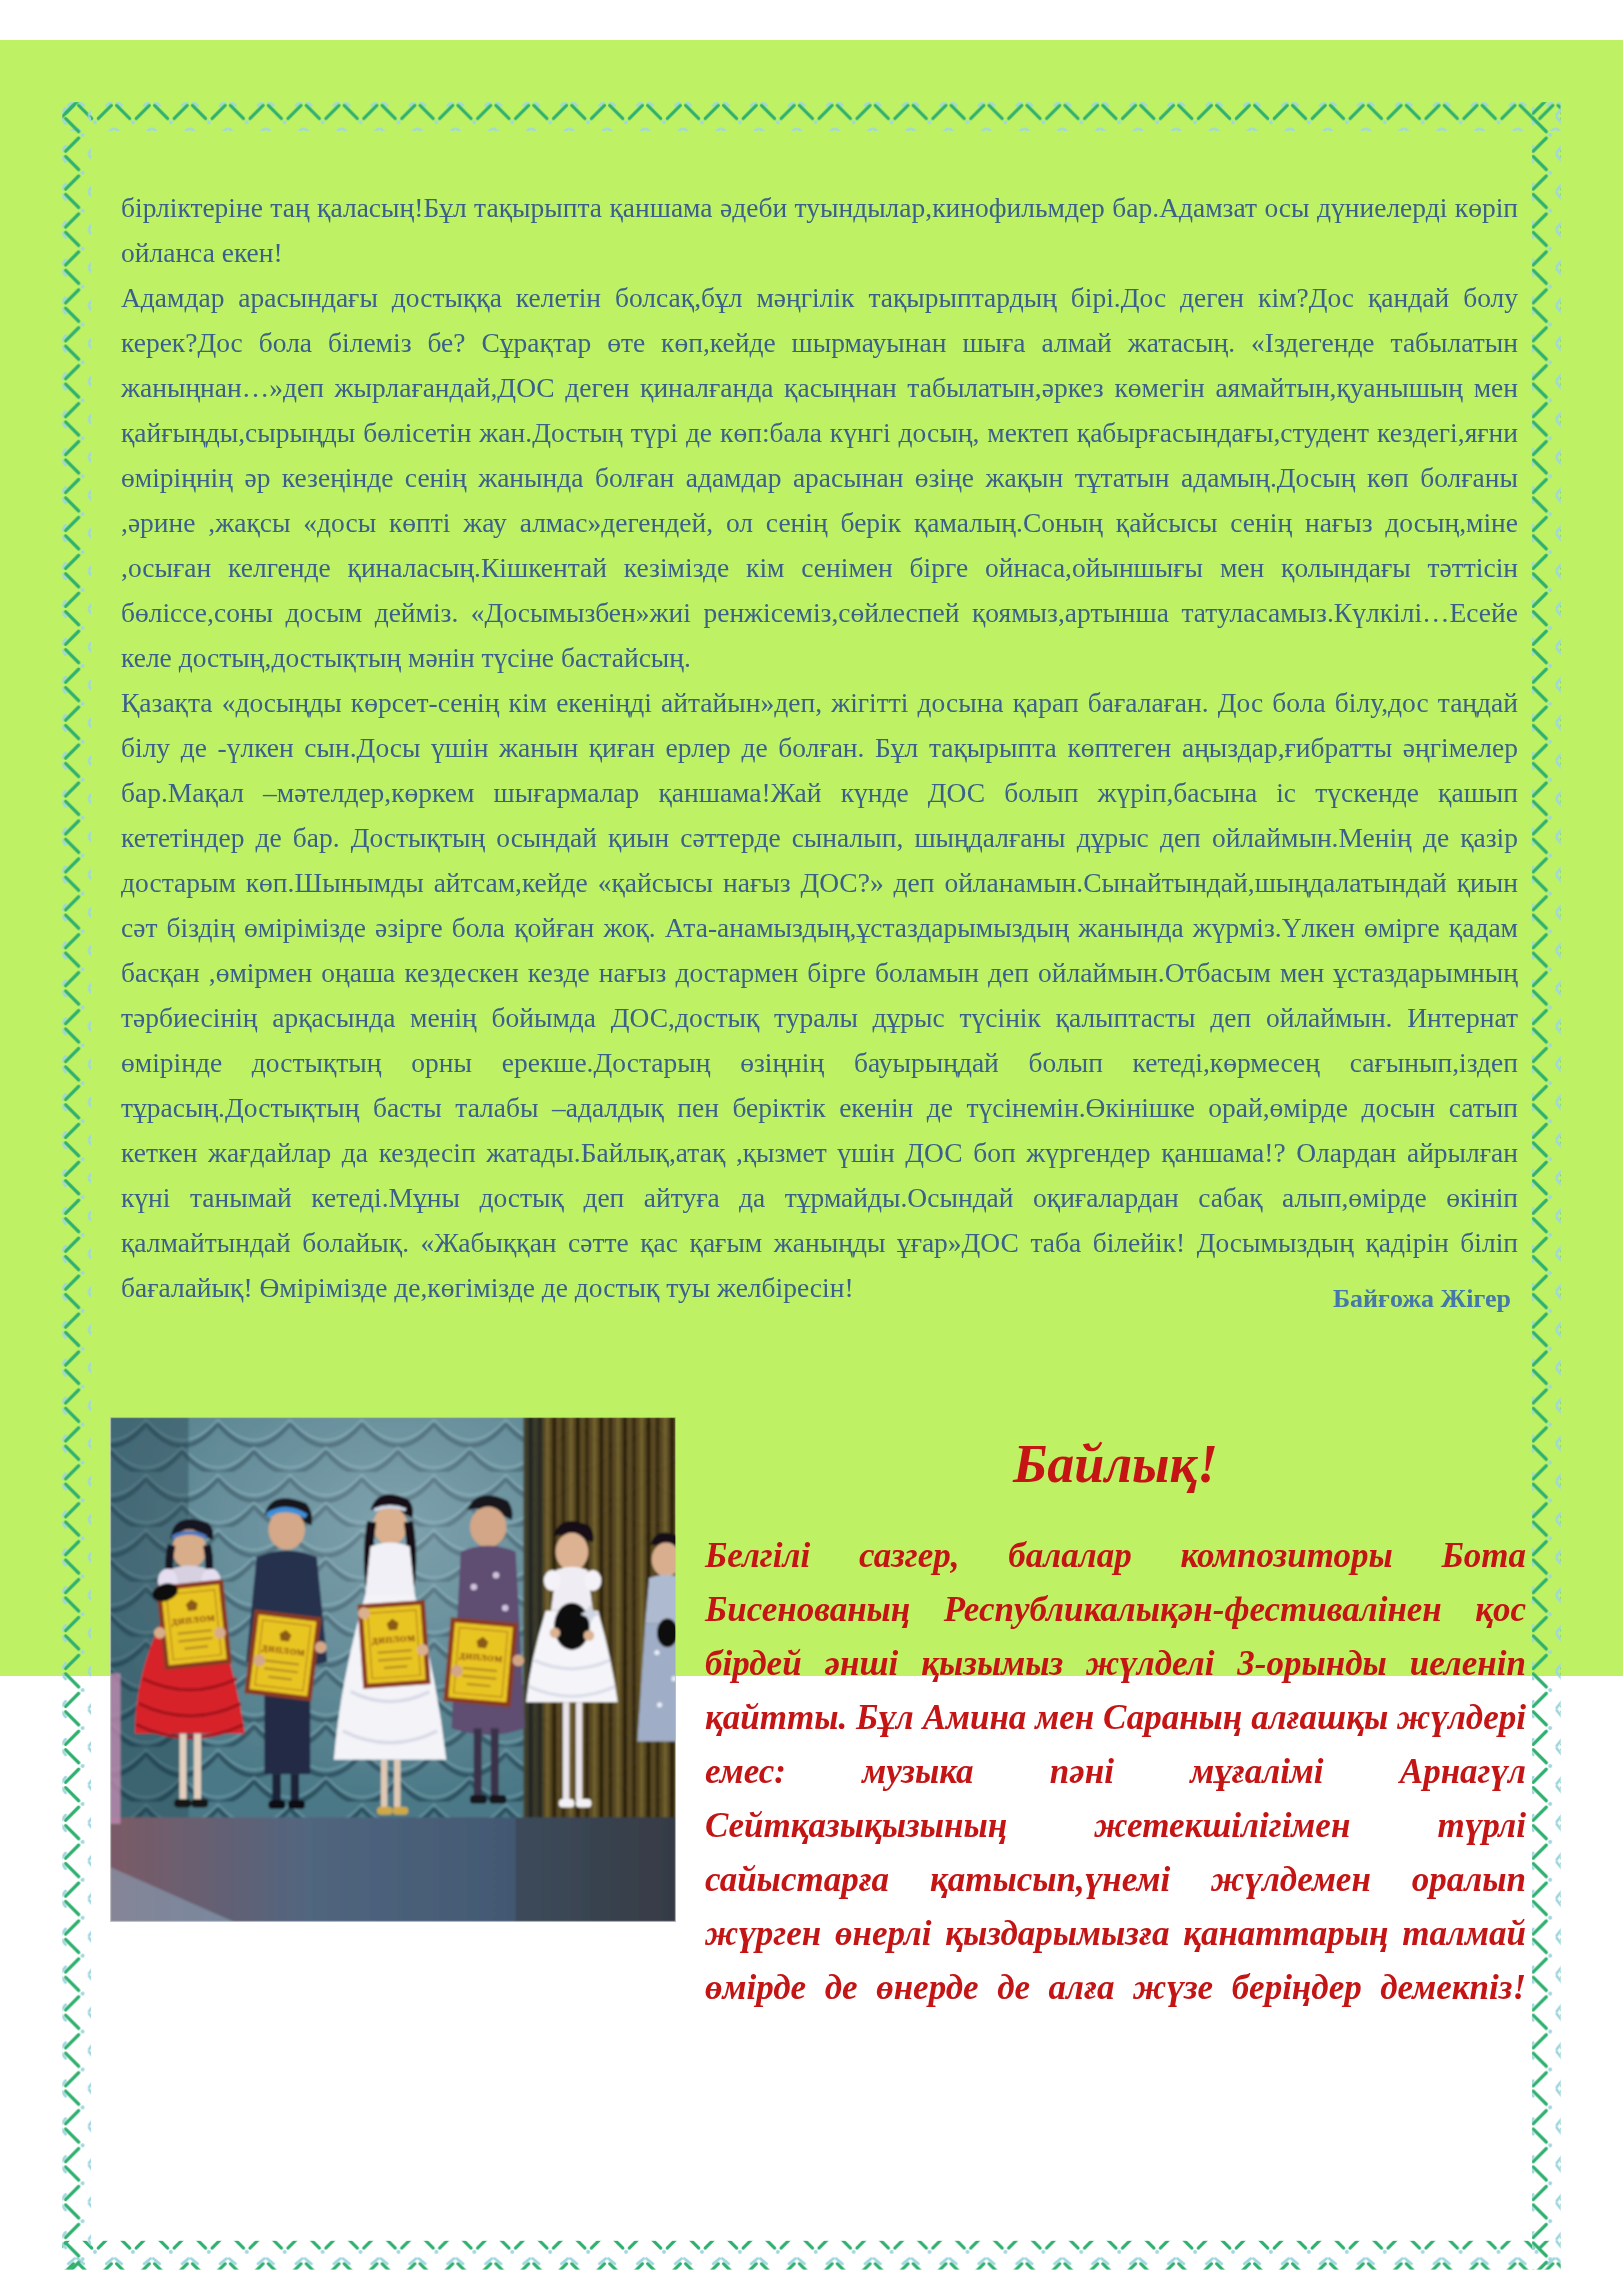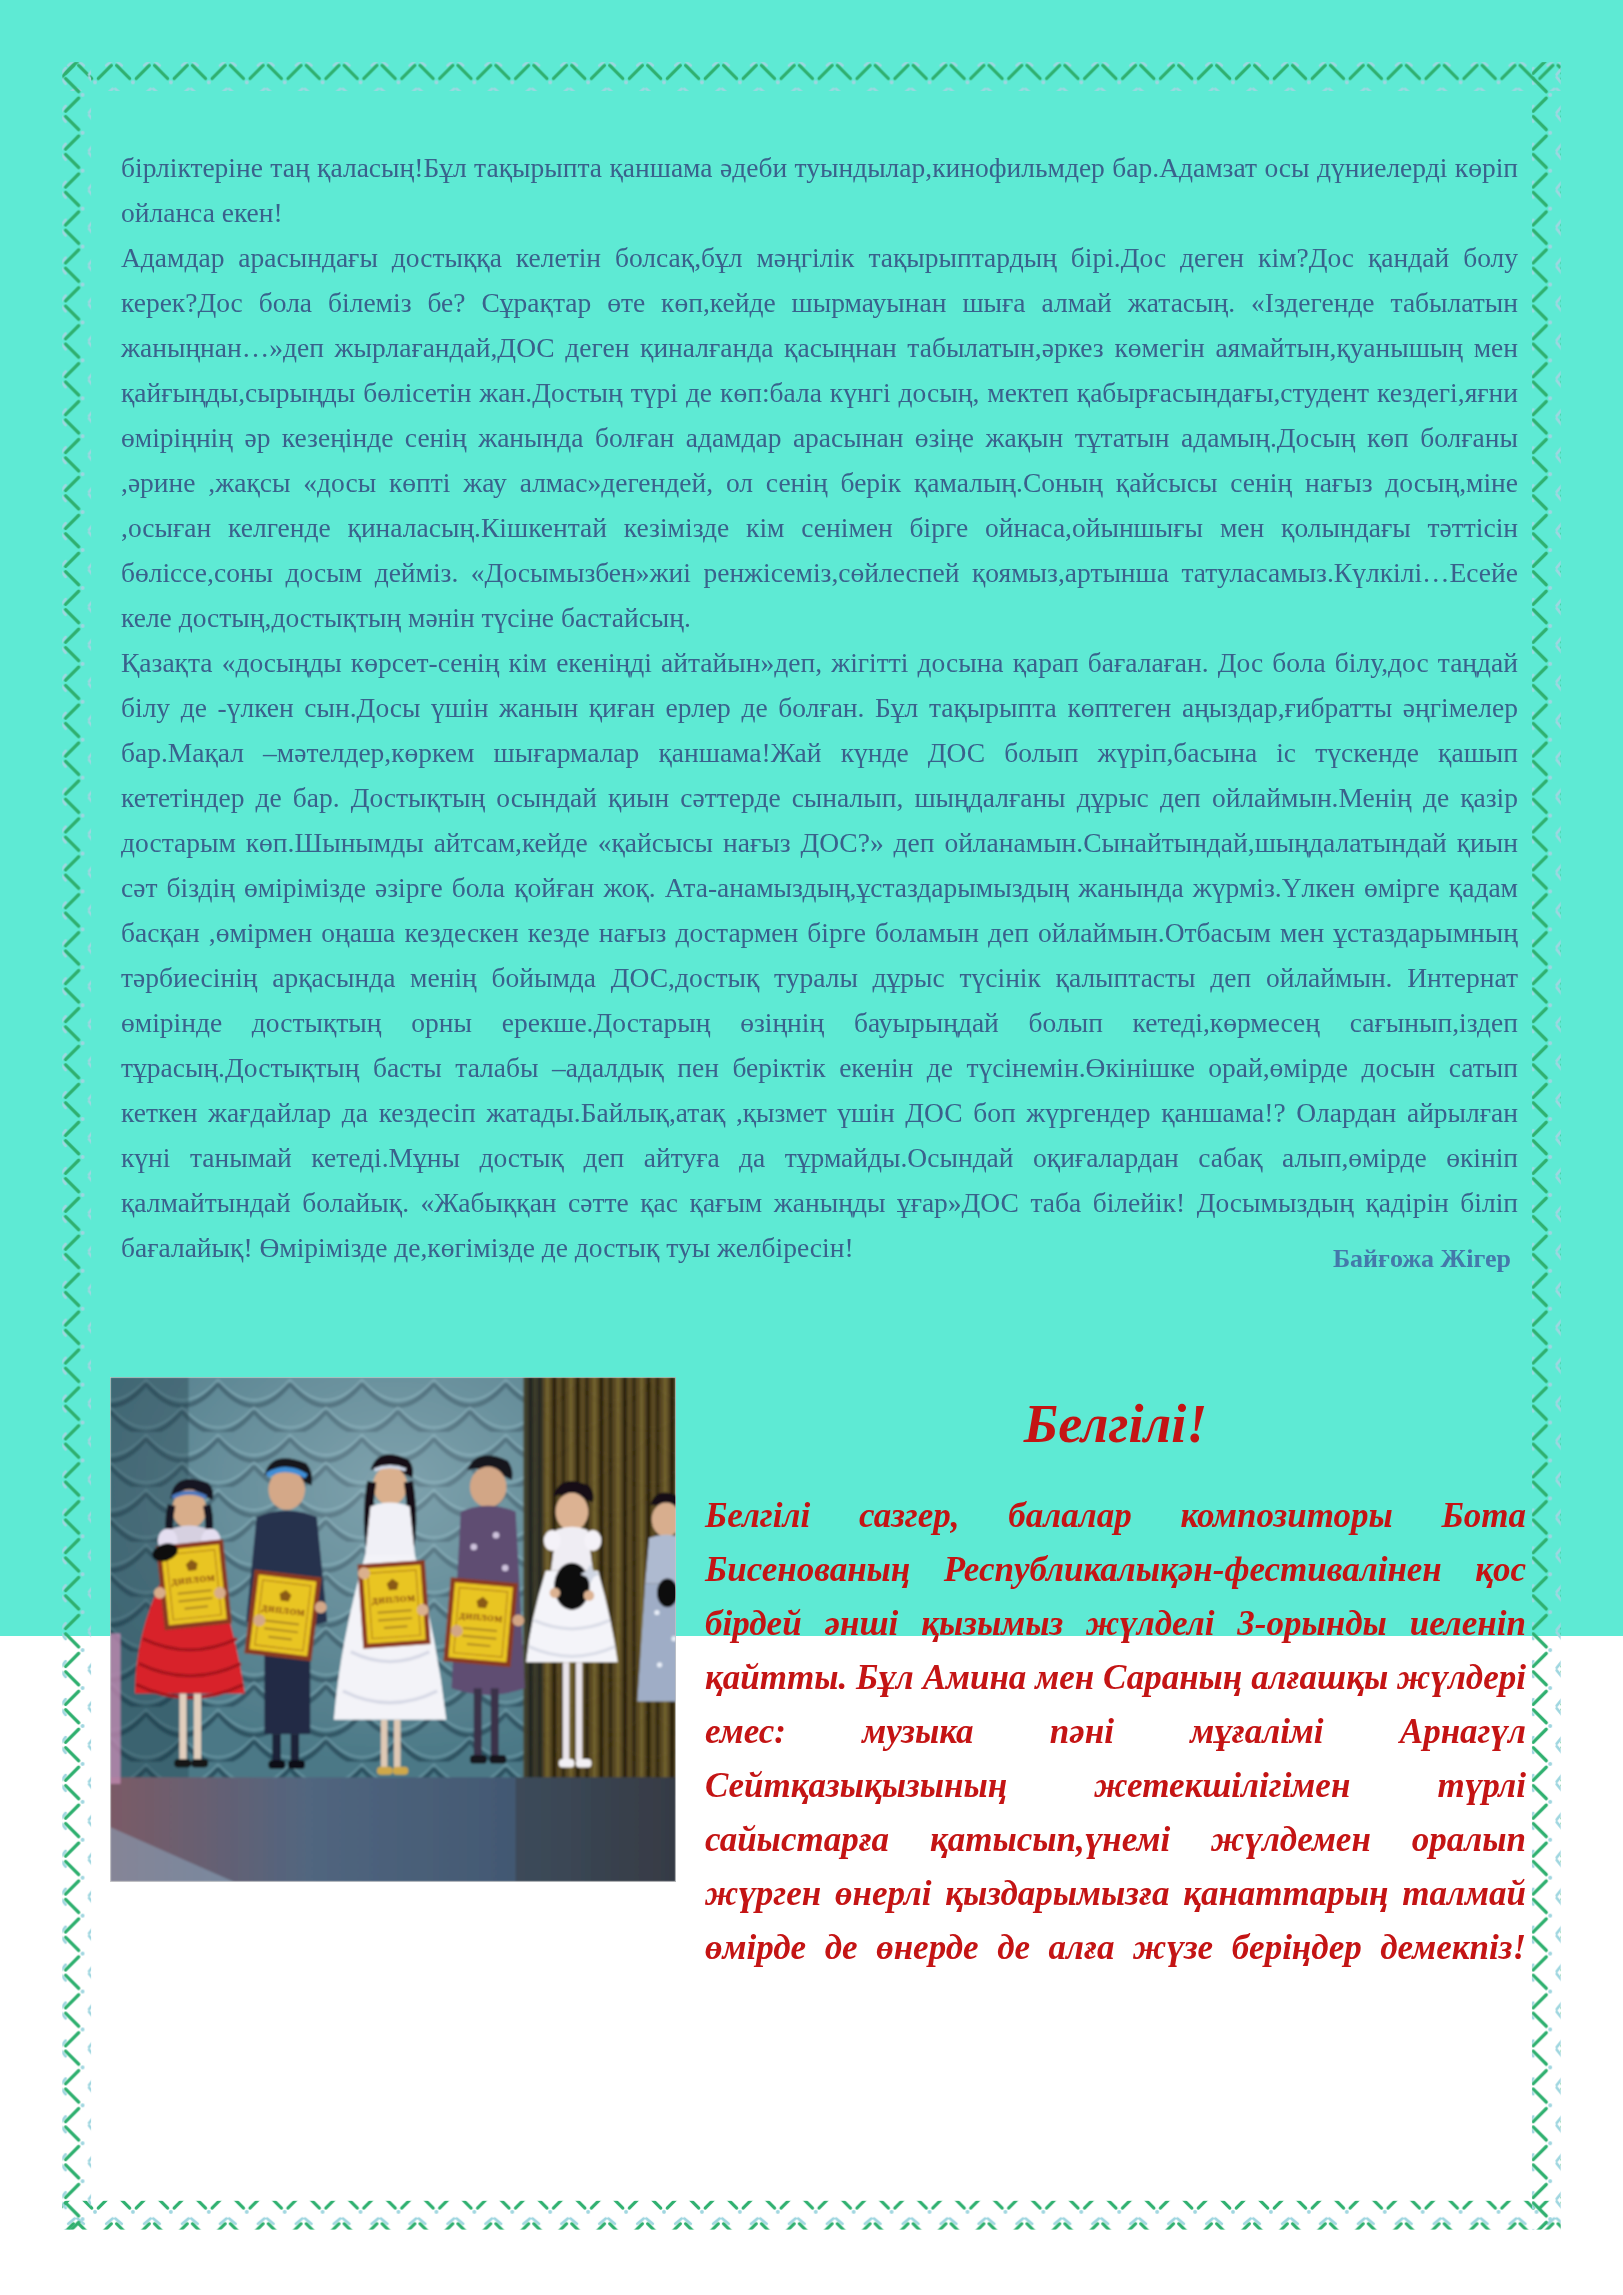--- a/index.html
+++ b/index.html
@@ -4,22 +4,23 @@
 <style>
   html, body {
     margin: 0; padding: 0;
     width: 1623px; height: 2295px;
     background: #ffffff;
     overflow: hidden;
   }
   .page {
     position: relative;
     width: 1623px; height: 1636px;
-    background: #5eead4;
+    background: #bef264;
     font-family: "Liberation Serif", serif;
+    margin-top: 40px;
   }
   .border-svg {
     position: absolute; left: 0; top: 0;
     width: 1623px; height: 2295px;
     pointer-events: none;
   }
   .article-text {
     position: absolute;
     left: 121px; top: 145px; width: 1397px;
     color: #3a618c;
@@ -266,20 +267,20 @@
               <circle cx="862" cy="400" r="4" fill="#e8eef8"></circle>
             <circle cx="840" cy="440" r="4" fill="#e8eef8"></circle>
             <ellipse cx="852" cy="330" rx="16" ry="22" fill="#0c0c0f"></ellipse>
           </g>
         </g>
         <rect x="0.5" y="0.5" width="864" height="771" fill="none" stroke="#c8c8c8" stroke-width="1"></rect>
       </svg>
     </figure>
 
     <div class="announcement">
-      <h2>Белгілі!</h2>
+      <h2>Байлық!</h2>
       <p>Белгілі сазгер, балалар композиторы    Бота Бисенованың Республикалықән-фестивалінен қос бірдей әнші қызымыз жүлделі 3-орынды иеленіп қайтты. Бұл Амина мен Сараның алғашқы жүлдері емес: музыка пәні  мұғалімі Арнагүл Сейтқазықызының жетекшілігімен түрлі сайыстарға қатысып,үнемі жүлдемен оралып жүрген өнерлі қыздарымызға қанаттарың талмай өмірде де өнерде де алға жүзе беріңдер демекпіз!</p>
     </div>
 
   </section>
 
 </div>
 
 
 </body></html>

